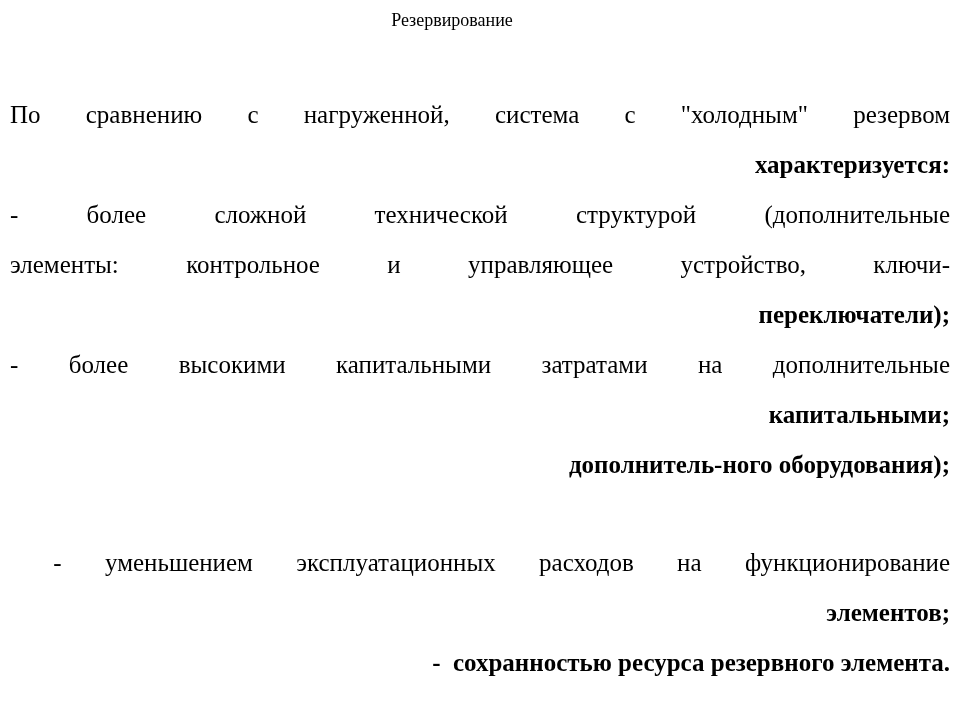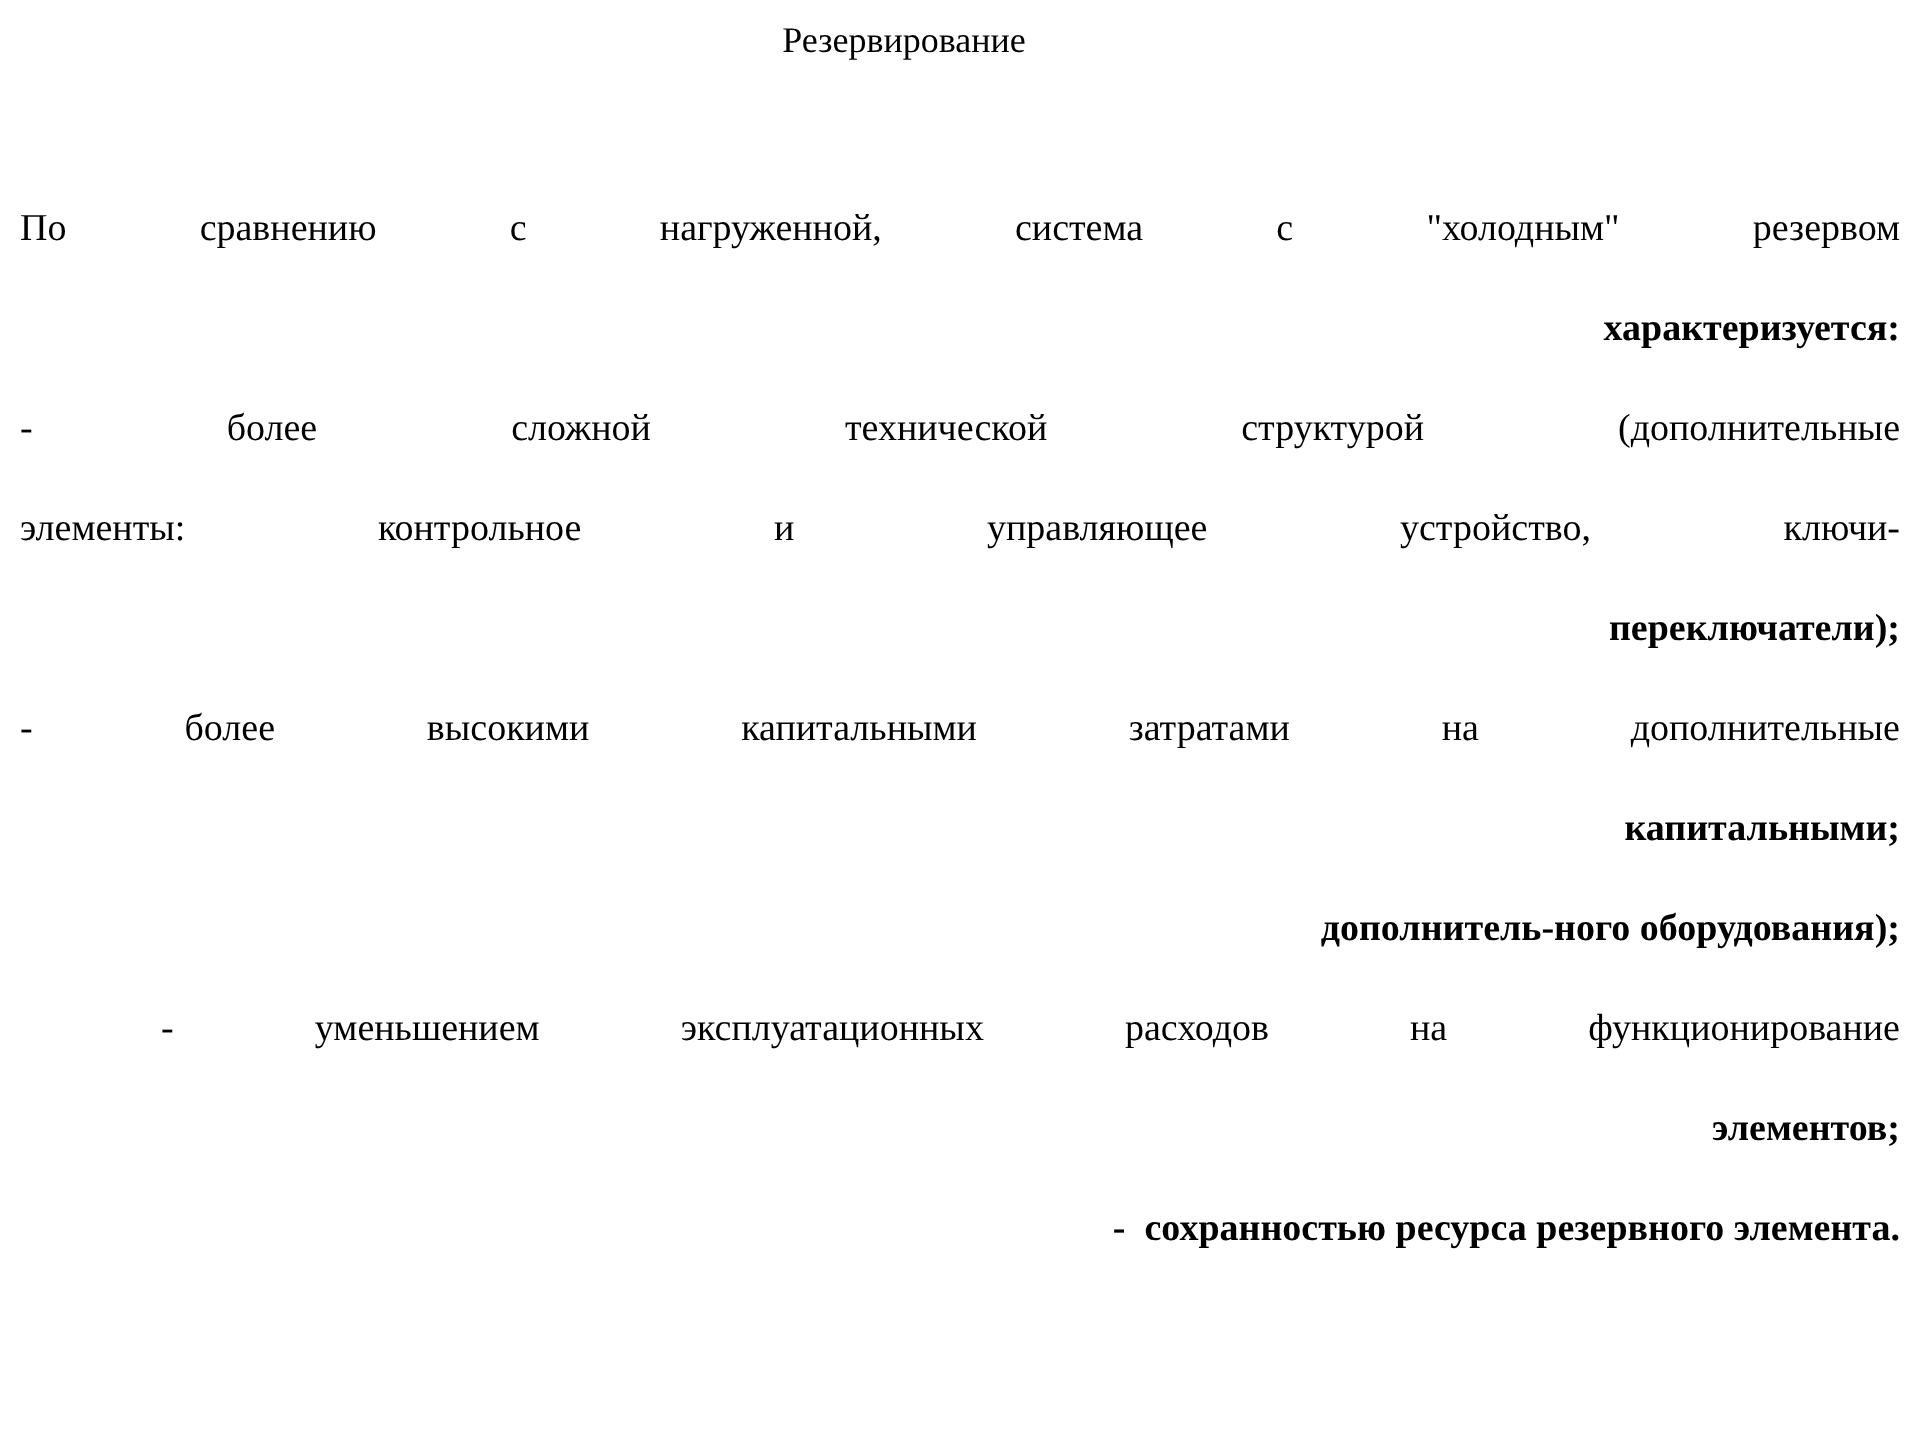--- a/index.html
+++ b/index.html
@@ -22,21 +22,21 @@
       width: 904px;
       text-align: center;
       font-size: 18px;
       line-height: 24px;
     }
     .body-text {
       position: absolute;
       top: 95px;
       left: 10px;
       width: 940px;
-      font-size: 19px;
+      font-size: 25px;
     }
     .line {
       display: block;
       height: 50px;
       line-height: 40px;
       white-space: nowrap;
     }
     .line.justify {
       text-align: justify;
       text-align-last: justify;
@@ -66,20 +66,20 @@
   <div>
     <span class="line justify">- более высокими капитальными затратами на дополнительные</span>
     <span class="line left">капитальными;</span>
   </div>
 
   <div>
     <span class="line left">дополнитель-ного оборудования);</span>
   </div>
 
   <div>
-    <span class="line justify" style="white-space: pre;"> - уменьшением эксплуатационных расходов на функционирование</span>
+    <span class="line justify" style="white-space: pre; margin-top: 48px;"> - уменьшением эксплуатационных расходов на функционирование</span>
     <span class="line left">элементов;</span>
   </div>
 
   <div>
     <span class="line left" style="white-space: pre;"> -  сохранностью ресурса резервного элемента.</span>
   </div>
 </div>
 
 </body></html>

